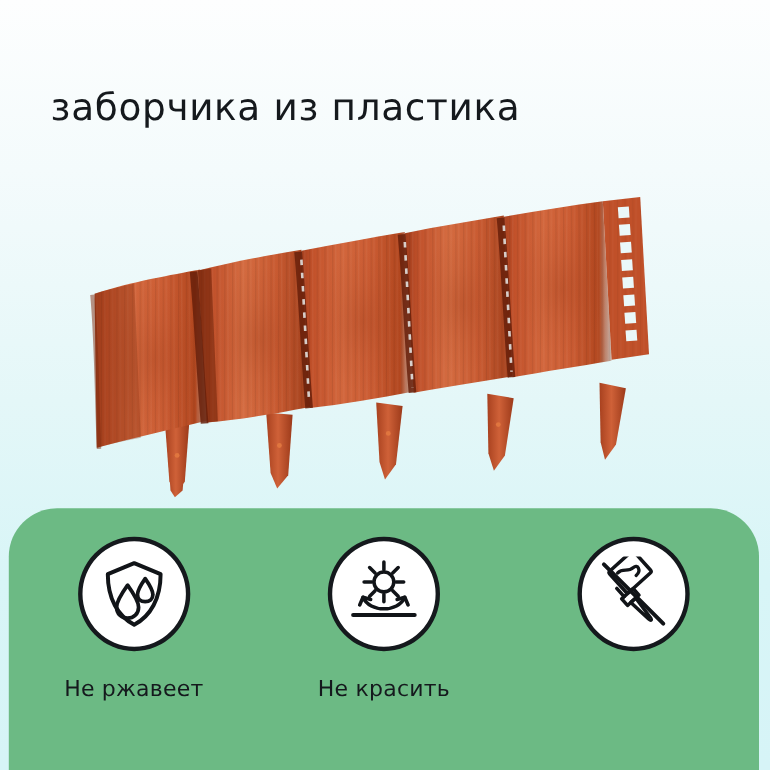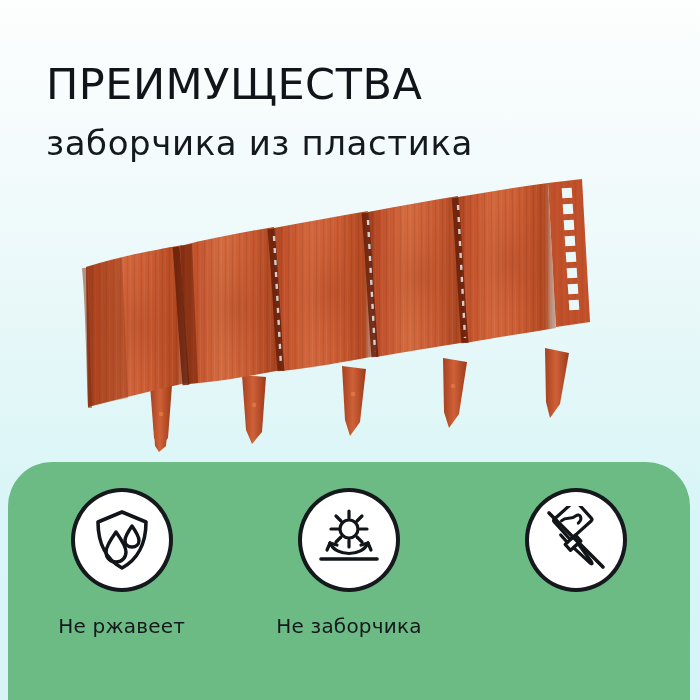--- a/index.html
+++ b/index.html
@@ -100,21 +100,20 @@
     letter-spacing: 0.2px;
     white-space: pre-line;
   }
 </style>
 </head>
 <body>
 
 <div id="page">
 
   <div class="headings">
-    <h1 class="title">ПРЕИМУЩЕСТВА</h1>
     <p class="subtitle">заборчика из пластика</p>
   </div>
 
   <div class="product">
     <svg width="700" height="300" viewBox="0 0 700 300" xmlns="http://www.w3.org/2000/svg">
       <defs>
 
         <linearGradient id="panelShade" x1="0" y1="0" x2="1" y2="0">
           <stop offset="0%" stop-color="#a8411f"></stop>
           <stop offset="10%" stop-color="#c2512a"></stop>
@@ -258,21 +257,21 @@
                 <line x1="46" y1="7" x2="41" y2="12"></line>
                 <line x1="25" y1="28" x2="20" y2="33"></line>
               </g>
               <path d="M14 34 C 20 48, 46 48, 52 34" stroke="#111418" stroke-width="3.2" fill="none" stroke-linecap="round"></path>
               <path d="M14 34 L 11 41 M14 34 L 21 36" stroke="#111418" stroke-width="3.2" stroke-linecap="round"></path>
               <path d="M52 34 L 55 41 M52 34 L 45 36" stroke="#111418" stroke-width="3.2" stroke-linecap="round"></path>
               <line x1="5" y1="50" x2="61" y2="50" stroke="#111418" stroke-width="3.6" stroke-linecap="round"></line>
             </svg>
           </span>
         </div>
-        <div class="benefit-label">Не заборчика</div>
+        <div class="benefit-label">Не красить</div>
       </div>
 
       <div class="benefit">
         <div class="benefit-badge">
           <span>
             <svg width="68" height="68" viewBox="0 0 68 68" fill="none" xmlns="http://www.w3.org/2000/svg">
               <g transform="rotate(-42 34 34)">
                 <rect x="30" y="4" width="30" height="26" rx="2" stroke="#111418" stroke-width="3.2" fill="none"></rect>
                 <path d="M36 10 C 43 10, 43 16, 50 16 C 55 16, 54 23, 47 23" stroke="#111418" stroke-width="3" fill="none" stroke-linecap="round"></path>
                 <path d="M23 30 L 37 30 L 37 38 L 23 38 Z" stroke="#111418" stroke-width="3.2" fill="none" stroke-linejoin="round"></path>

